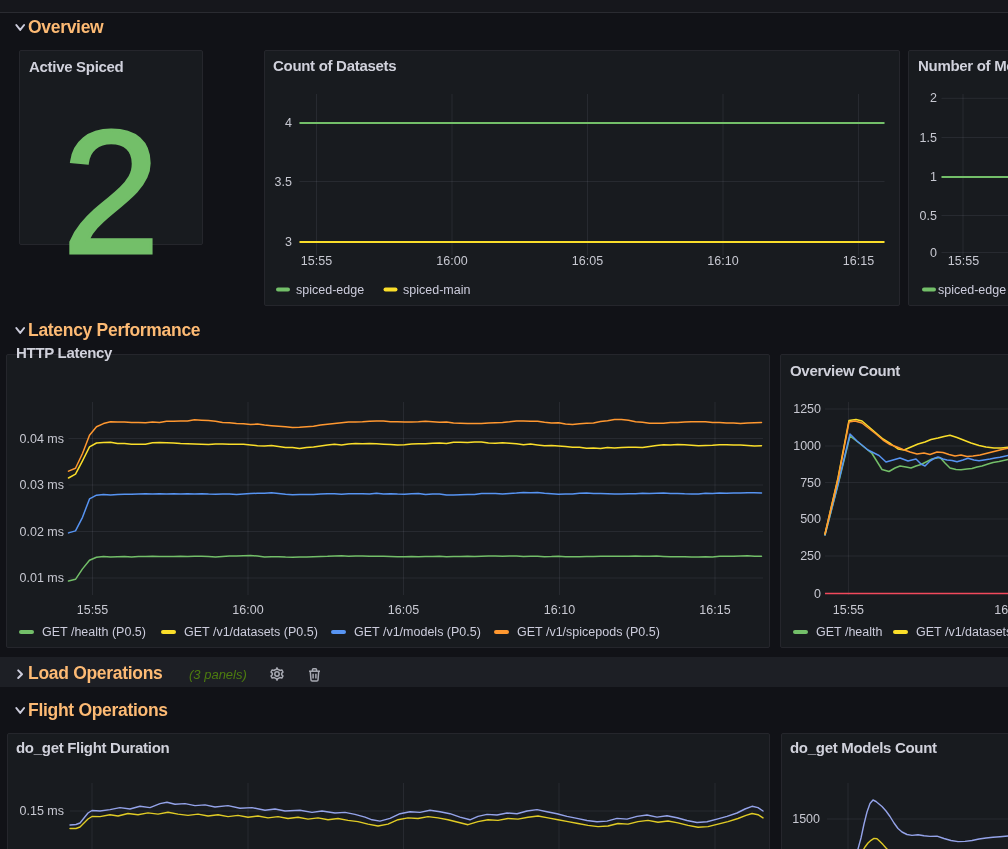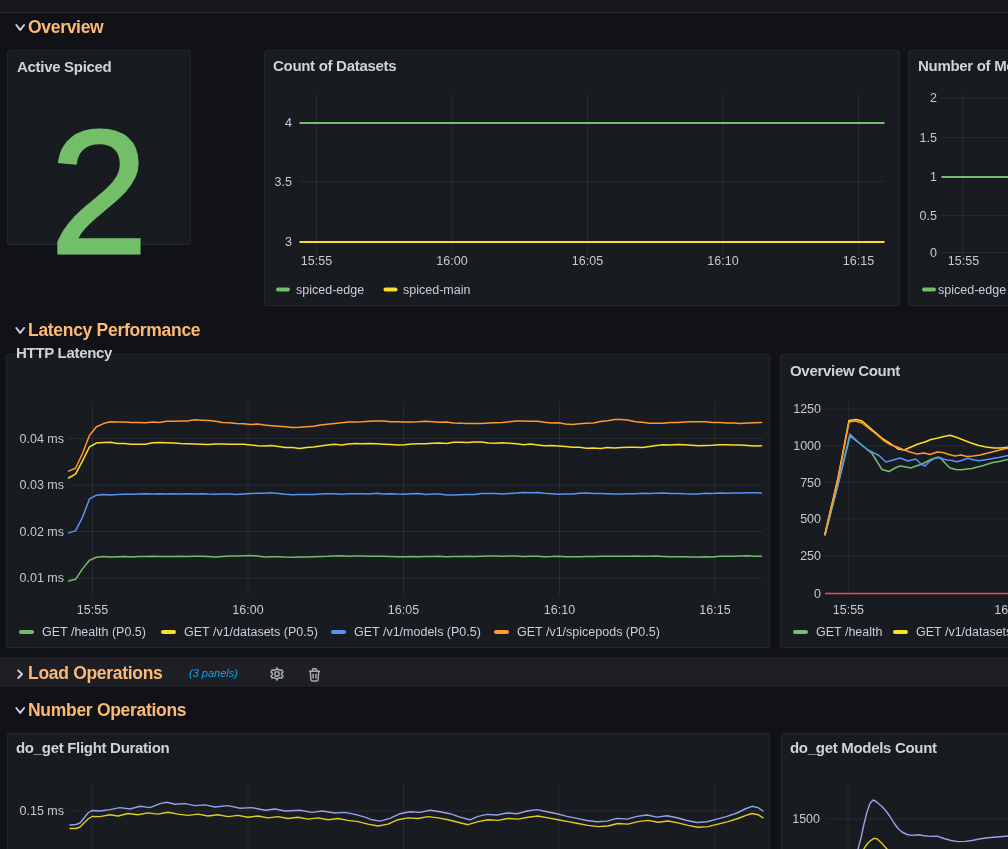--- a/index.html
+++ b/index.html
@@ -7,21 +7,21 @@
 .sect{position:absolute;font-size:17.5px;font-weight:700;color:#fdba74;white-space:nowrap;letter-spacing:-0.3px;}
 .cs{position:absolute;left:0;top:0;}
 svg text{font-family:"Liberation Sans",sans-serif;}
 </style></head><body>
 <div style="position:absolute;left:0;top:0;width:1008px;height:12px;background:#16171c;border-bottom:1px solid #2a2b31;"></div>
 
 <svg style="position:absolute;left:14px;top:20.7px" width="13" height="12" viewBox="0 0 13 12">
     <polyline points="2.3,4 6.2,8.9 10.1,4" fill="none" stroke="#ccccdc" stroke-width="2" stroke-linecap="round" stroke-linejoin="round"></polyline>
   </svg>
 <div class="sect" style="left:28px;top:17px;">Overview</div>
-<div class="panel" style="left:7px;top:50px;width:184px;height:195px;">
+<div class="panel" style="left:19px;top:50px;width:184px;height:195px;">
 <div class="ptitle" style="left:9px;">Active Spiced</div>
 <div style="position:absolute;left:0;top:32px;width:184px;height:217px;display:flex;align-items:center;justify-content:center;">
       <span style="font-size:176px;color:#73BF69;line-height:1;-webkit-text-stroke:3px #73BF69;transform:translateX(-1px);">2</span>
     </div>
 </div>
 <div class="panel" style="left:264px;top:50px;width:636px;height:256px;"></div>
 <svg class="cs" style="left:264px;top:50px" width="636" height="256" viewBox="0 0 636 256">
     <line x1="35.5" y1="73" x2="620.5" y2="73" stroke="rgba(204,204,220,0.09)" stroke-width="1"></line>
     <line x1="35.5" y1="131.5" x2="620.5" y2="131.5" stroke="rgba(204,204,220,0.09)" stroke-width="1"></line>
     <line x1="35.5" y1="192" x2="620.5" y2="192" stroke="rgba(204,204,220,0.09)" stroke-width="1"></line>
@@ -130,39 +130,39 @@
     <text x="36" y="282" font-size="12.5" fill="#ccccdc">GET /health</text>
     <rect x="113" y="276" width="15" height="4" rx="2" fill="#FADE2A"></rect>
     <text x="136" y="282" font-size="12.5" fill="#ccccdc">GET /v1/datasets</text>
   </svg>
 <div class="ptitle" style="left:790px;top:362px">Overview Count</div>
 <div style="position:absolute;left:0;top:657px;width:1008px;height:30px;background:#1d1f25;"></div>
 <svg style="position:absolute;left:13.7px;top:667.5px" width="12" height="12" viewBox="0 0 12 12">
     <polyline points="4.2,2.4 8,6.2 4.2,10" fill="none" stroke="#ccccdc" stroke-width="2" stroke-linecap="round" stroke-linejoin="round"></polyline>
   </svg>
 <div class="sect" style="left:28px;top:662.5px;">Load Operations</div>
-<div style="position:absolute;left:189px;top:667px;font-size:11px;font-style:italic;color:#0ea5e9;">(3 panels)</div>
+<div style="position:absolute;left:189px;top:667px;font-size:13px;font-style:italic;color:#4d7c0f;">(3 panels)</div>
 <svg style="position:absolute;left:269px;top:666px" width="16" height="16" viewBox="0 0 16 16">
 <g fill="none" stroke="#A8AAB3" stroke-width="1.5">
 <circle cx="8" cy="8" r="2.2"></circle>
 <path d="M8 1.8 L8.9 3.6 A4.6 4.6 0 0 1 10.8 4.4 L12.8 3.9 L14 6 L12.6 7.4 A4.6 4.6 0 0 1 12.6 8.6 L14 10 L12.8 12.1 L10.8 11.6 A4.6 4.6 0 0 1 8.9 12.4 L8 14.2 L7.1 12.4 A4.6 4.6 0 0 1 5.2 11.6 L3.2 12.1 L2 10 L3.4 8.6 A4.6 4.6 0 0 1 3.4 7.4 L2 6 L3.2 3.9 L5.2 4.4 A4.6 4.6 0 0 1 7.1 3.6 Z" stroke-linejoin="round"></path>
 </g>
   </svg>
 <svg style="position:absolute;left:307px;top:666.5px" width="15" height="16" viewBox="0 0 15 16">
 <g fill="none" stroke="#A8AAB3" stroke-width="1.5">
 <path d="M2 4.2 H13"></path>
 <path d="M5.5 4 V2.6 A0.8 0.8 0 0 1 6.3 1.8 H8.7 A0.8 0.8 0 0 1 9.5 2.6 V4"></path>
 <path d="M3.3 4.4 L4 13 A1.2 1.2 0 0 0 5.2 14.1 H9.8 A1.2 1.2 0 0 0 11 13 L11.7 4.4"></path>
 <path d="M6.1 6.8 V11.4 M8.9 6.8 V11.4"></path>
 </g>
   </svg>
 <svg style="position:absolute;left:14px;top:704.3px" width="13" height="12" viewBox="0 0 13 12">
     <polyline points="2.3,4 6.2,8.9 10.1,4" fill="none" stroke="#ccccdc" stroke-width="2" stroke-linecap="round" stroke-linejoin="round"></polyline>
   </svg>
-<div class="sect" style="left:28px;top:700px;">Number Operations</div>
+<div class="sect" style="left:28px;top:700px;">Flight Operations</div>
 <div class="panel" style="left:7px;top:733px;width:763px;height:296px;"></div>
 <svg class="cs" style="left:7px;top:733px" width="763" height="116" viewBox="0 0 763 116">
     <line x1="63" y1="78" x2="756" y2="78" stroke="rgba(204,204,220,0.09)" stroke-width="1"></line>
     <line x1="85" y1="50" x2="85" y2="116" stroke="rgba(204,204,220,0.09)" stroke-width="1"></line>
     <line x1="241" y1="50" x2="241" y2="116" stroke="rgba(204,204,220,0.09)" stroke-width="1"></line>
     <line x1="396.5" y1="50" x2="396.5" y2="116" stroke="rgba(204,204,220,0.09)" stroke-width="1"></line>
     <line x1="552" y1="50" x2="552" y2="116" stroke="rgba(204,204,220,0.09)" stroke-width="1"></line>
     <line x1="708" y1="50" x2="708" y2="116" stroke="rgba(204,204,220,0.09)" stroke-width="1"></line>
     <polyline points="63.0,95.5 69.0,95.5 73.0,94.0 77.0,90.0 81.0,86.0 85.0,83.5 93.0,83.6 103.0,81.7 111.0,83.0 121.0,80.5 131.0,81.7 141.0,79.9 151.0,81.1 161.0,79.2 171.0,81.1 181.0,82.4 191.0,81.1 201.0,83.0 211.0,81.7 221.0,83.6 231.0,82.4 241.0,84.2 251.0,83.0 261.0,84.9 271.0,83.6 281.0,85.5 291.0,84.2 301.0,86.1 311.0,84.9 321.0,86.7 331.0,85.5 341.0,87.4 351.0,88.6 361.0,91.1 371.0,93.0 381.0,91.1 391.0,86.7 401.0,84.9 411.0,85.5 421.0,83.6 431.0,84.9 441.0,86.7 451.0,89.2 461.0,91.7 471.0,88.6 481.0,86.7 491.0,87.4 501.0,85.5 511.0,86.1 521.0,84.2 531.0,83.0 541.0,84.9 551.0,86.7 561.0,88.6 571.0,90.5 581.0,92.4 591.0,93.6 601.0,93.0 611.0,90.5 621.0,91.1 631.0,88.6 641.0,87.4 651.0,89.2 661.0,88.0 671.0,89.9 681.0,92.4 691.0,94.2 701.0,93.6 711.0,91.1 721.0,88.6 731.0,85.5 739.0,82.4 745.0,80.5 751.0,81.7 756.0,84.9" fill="none" stroke="#E0CB25" stroke-width="1.4" stroke-linejoin="round" stroke-linecap="round"></polyline>
     <polyline points="63.0,92.0 69.0,91.5 73.0,90.0 77.0,85.0 81.0,80.0 85.0,77.5 93.0,78.0 103.0,76.6 113.0,74.6 123.0,76.0 133.0,73.3 143.0,74.6 153.0,70.6 160.0,69.2 168.0,71.2 178.0,70.6 188.0,72.6 198.0,71.9 208.0,74.0 221.0,72.6 233.0,75.3 245.0,74.6 258.0,77.3 268.0,76.0 278.0,78.0 293.0,77.3 305.0,79.4 315.0,78.0 328.0,80.0 338.0,79.4 348.0,81.4 358.0,84.1 365.0,86.8 373.0,88.1 383.0,85.4 393.0,80.7 403.0,78.7 413.0,79.4 423.0,77.3 433.0,78.7 443.0,80.7 453.0,84.1 463.0,86.8 471.0,83.4 480.0,81.4 490.0,82.0 500.0,80.0 510.0,80.7 520.0,78.0 530.0,76.6 540.0,78.7 550.0,80.7 560.0,83.4 570.0,85.4 580.0,87.5 590.0,88.8 600.0,88.1 610.0,85.4 620.0,86.1 630.0,83.4 640.0,82.0 650.0,84.1 660.0,82.7 670.0,84.8 680.0,87.5 690.0,89.5 700.0,88.8 710.0,86.1 720.0,83.4 730.0,80.0 738.0,76.0 745.0,73.3 751.0,74.6 756.0,78.0" fill="none" stroke="#94A3E9" stroke-width="1.4" stroke-linejoin="round" stroke-linecap="round"></polyline>

